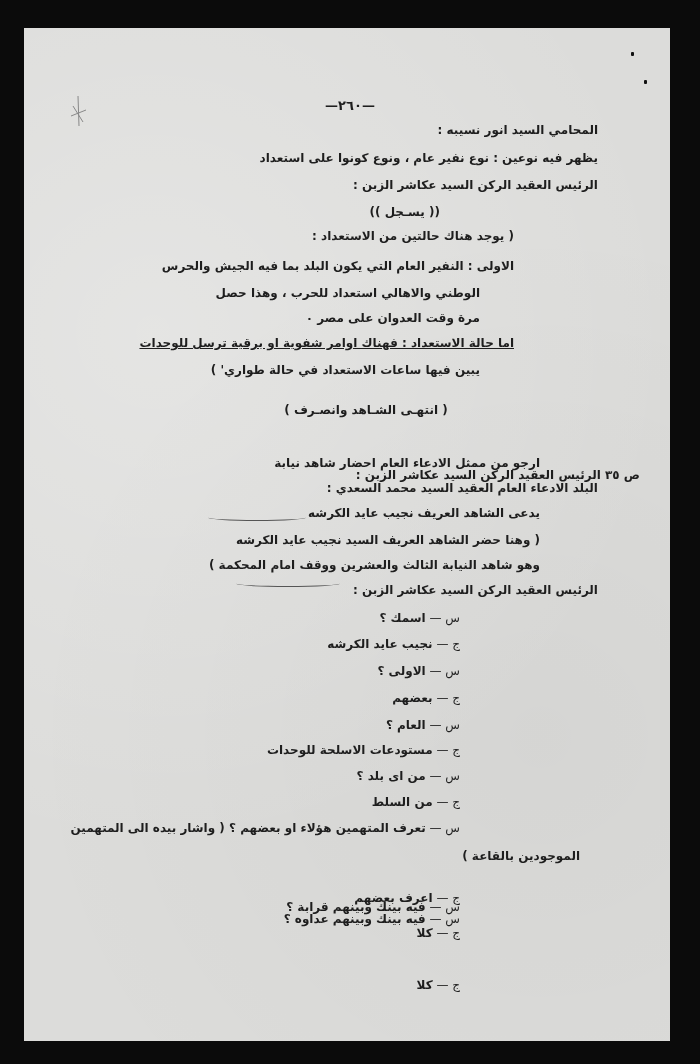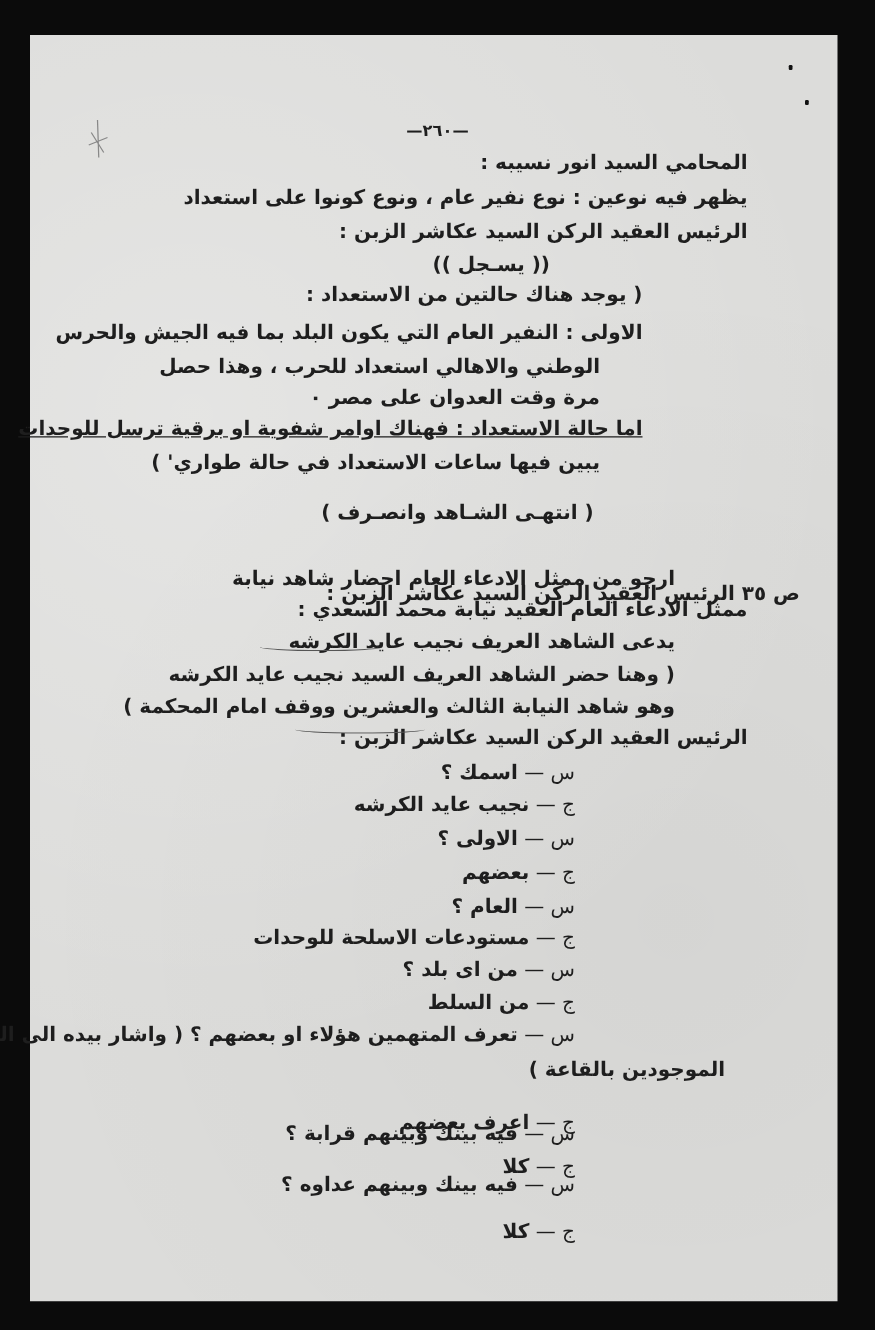--- a/index.html
+++ b/index.html
@@ -38,21 +38,21 @@
       height: 4px;
       background: #111;
       border-radius: 1px;
     }
     .line {
       position: absolute;
       direction: rtl;
       text-align: right;
       white-space: nowrap;
       color: #1e1e1e;
-      font-size: 16px;
+      font-size: 12px;
       font-weight: bold;
       line-height: 16px;
     }
     .center {
       text-align: center;
       direction: rtl;
     }
     .underline-curve {
       position: absolute;
       height: 6px;
@@ -81,38 +81,38 @@
     <div class="line" style="top: 204px; right: 260px;">(( يسـجل ))</div>
     <div class="line" style="top: 228px; right: 186px;">( يوجد هناك حالتين من الاستعداد :</div>
     <div class="line" style="top: 258px; right: 186px;">الاولى : النفير العام التي يكون البلد بما فيه الجيش والحرس</div>
     <div class="line" style="top: 285px; right: 220px;">الوطني والاهالي استعداد للحرب ، وهذا حصل</div>
     <div class="line" style="top: 310px; right: 220px;">مرة وقت العدوان على مصر ٠</div>
     <div class="line" style="top: 335px; right: 186px; text-decoration: underline;">اما حالة الاستعداد : فهناك اوامر شفوية او برقية ترسل للوحدات</div>
     <div class="line" style="top: 362px; right: 220px;">يبين فيها ساعات الاستعداد في حالة طواري' )</div>
     <div class="line center" style="top: 402px; left: 16px; width: 700px;">( انتهـى الشـاهد وانصـرف )</div>
     <div class="line" style="top: 427px; right: 60px; margin-top: 40px;">ص ٣٥ الرئيس العقيد الركن السيد عكاشر الزبن :</div>
     <div class="line" style="top: 455px; right: 160px;">ارجو من ممثل الادعاء العام احضار شاهد نيابة</div>
-    <div class="line" style="top: 480px; right: 102px;">ممثل الادعاء العام العقيد نيابة محمد السعدي :</div>
+    <div class="line" style="top: 480px; right: 102px;">البلد الادعاء العام العقيد السيد محمد السعدي :</div>
     <div class="line" style="top: 505px; right: 160px;">يدعى الشاهد العريف نجيب عايد الكرشه</div>
     <div class="line" style="top: 532px; right: 160px;">( وهنا حضر الشاهد العريف السيد نجيب عايد الكرشه</div>
     <div class="line" style="top: 557px; right: 160px;">وهو شاهد النيابة الثالث والعشرين ووقف امام المحكمة )</div>
     <div class="line" style="top: 582px; right: 102px;">الرئيس العقيد الركن السيد عكاشر الزبن :</div>
   </div>
 <div id="qa-container">
     <div class="line" style="top: 610px; right: 240px;"><span style="font-weight: normal;">س — </span><span>اسمك ؟</span></div>
     <div class="line" style="top: 636px; right: 240px;"><span style="font-weight: normal;">ج — </span><span>نجيب عايد الكرشه</span></div>
     <div class="line" style="top: 663px; right: 240px;"><span style="font-weight: normal;">س — </span><span>الاولى ؟</span></div>
     <div class="line" style="top: 690px; right: 240px;"><span style="font-weight: normal;">ج — </span><span>بعضهم</span></div>
     <div class="line" style="top: 717px; right: 240px;"><span style="font-weight: normal;">س — </span><span>العام ؟</span></div>
     <div class="line" style="top: 742px; right: 240px;"><span style="font-weight: normal;">ج — </span><span>مستودعات الاسلحة للوحدات</span></div>
     <div class="line" style="top: 768px; right: 240px;"><span style="font-weight: normal;">س — </span><span>من اى بلد ؟</span></div>
     <div class="line" style="top: 794px; right: 240px;"><span style="font-weight: normal;">ج — </span><span>من السلط</span></div>
     <div class="line" style="top: 820px; right: 240px;"><span style="font-weight: normal;">س — </span><span>تعرف المتهمين هؤلاء او بعضهم ؟ ( واشار بيده الى المتهمين</span></div>
     <div class="line" style="top: 848px; right: 120px;"><span>الموجودين بالقاعة )</span></div>
     <div class="line" style="top: 873px; right: 240px; margin-top: 17px;"><span style="font-weight: normal;">ج — </span><span>اعرف بعضهم</span></div>
     <div class="line" style="top: 899px; right: 240px;"><span style="font-weight: normal;">س — </span><span>فيه بينك وبينهم قرابة ؟</span></div>
     <div class="line" style="top: 925px; right: 240px;"><span style="font-weight: normal;">ج — </span><span>كلا</span></div>
-    <div class="line" style="top: 940px; right: 240px;"><span style="font-weight: normal;">س — </span><span>فيه بينك وبينهم عداوه ؟</span></div>
+    <div class="line" style="top: 911px; right: 240px;"><span style="font-weight: normal;">س — </span><span>فيه بينك وبينهم عداوه ؟</span></div>
     <div class="line" style="top: 977px; right: 240px;"><span style="font-weight: normal;">ج — </span><span>كلا</span></div>
   </div>
 
 <div class="underline-curve" style="left:208px;top:514px;width:98px;"></div>
 <div class="underline-curve" style="left:236px;top:580px;width:104px;"></div>
 
 </body></html>

